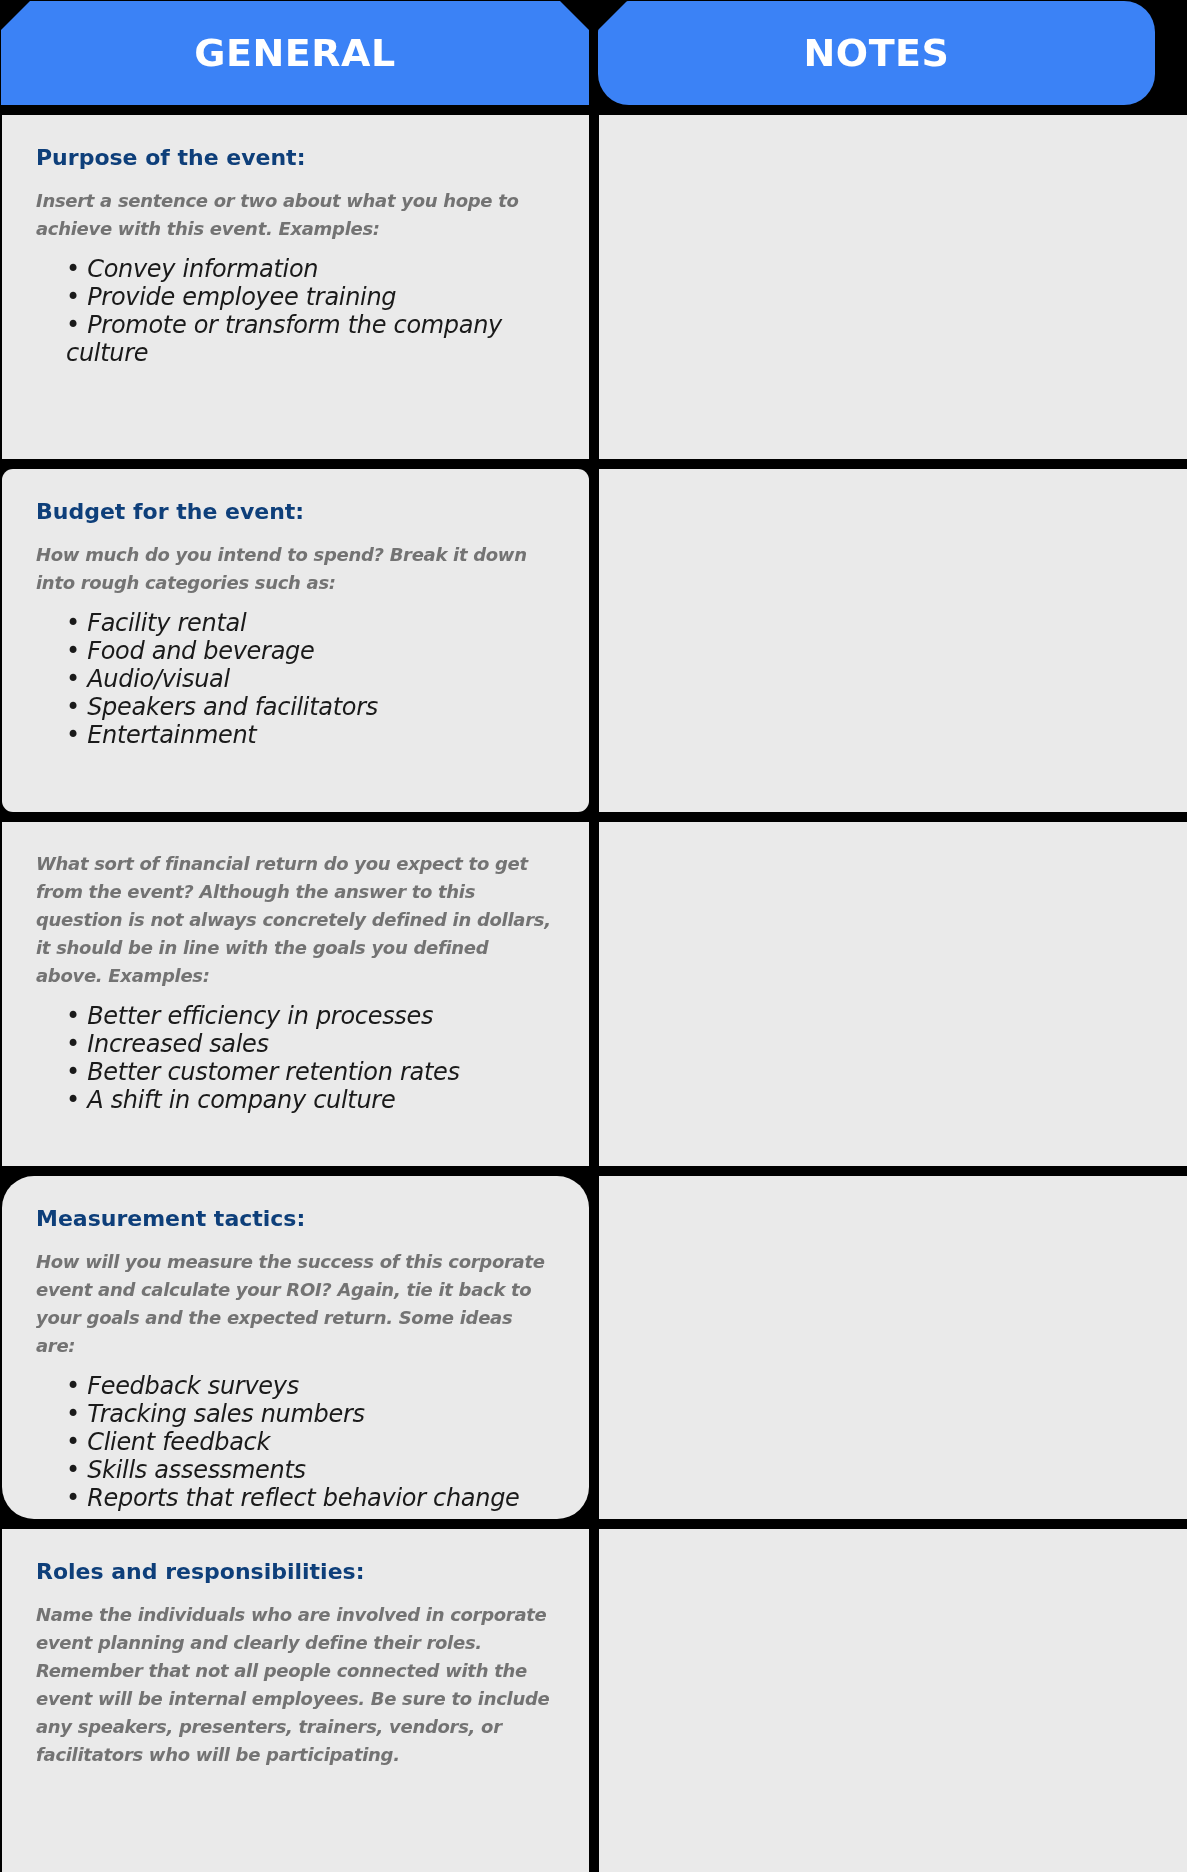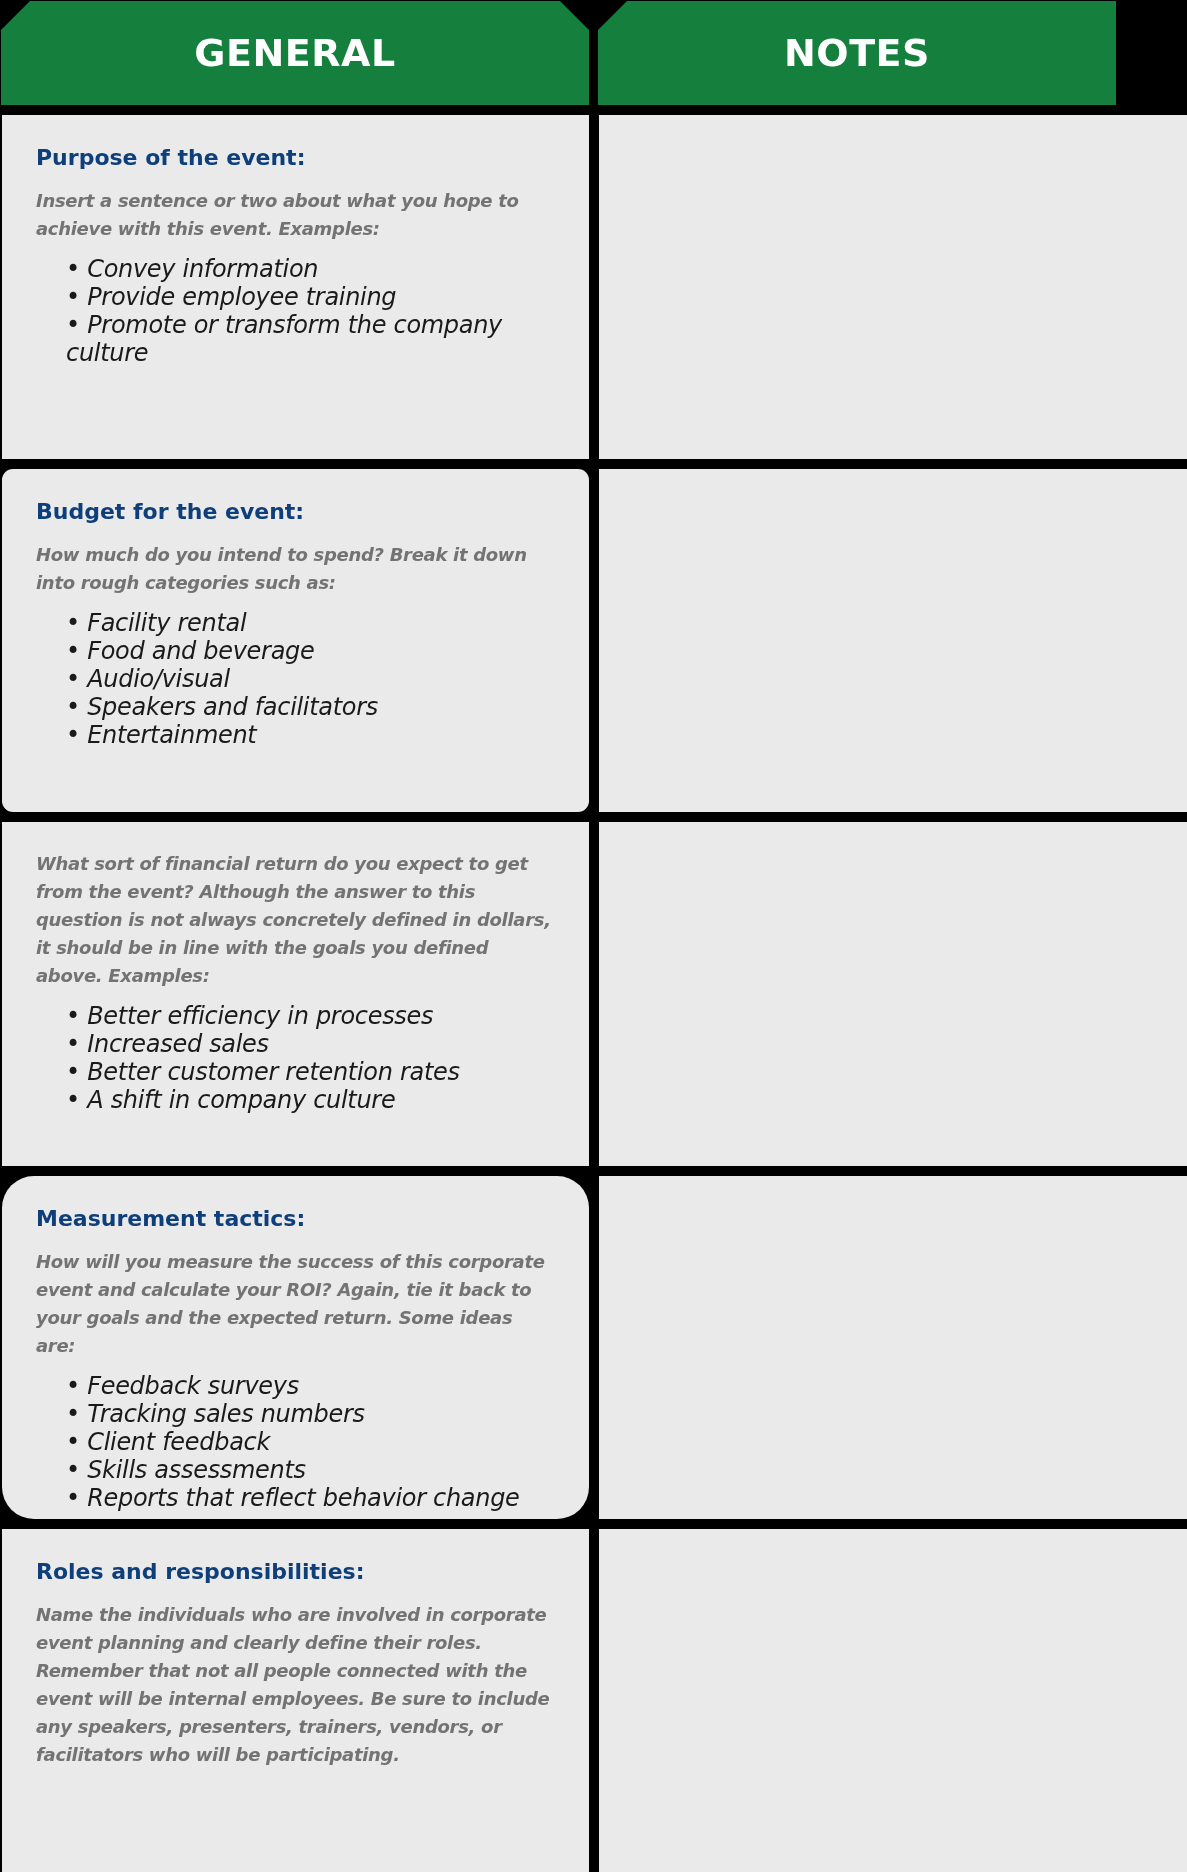--- a/index.html
+++ b/index.html
@@ -1,28 +1,28 @@
 <!DOCTYPE html>
 <html><head>
 <meta charset="utf-8">
 <style>
   html, body { margin: 0; padding: 0; }
   body {
     width: 1187px; height: 1872px; background: #000; position: relative; overflow: hidden;
     font-family: "DejaVu Sans", "Liberation Sans", sans-serif;
   }
   .hdr {
-    position: absolute; top: 1px; height: 104px; background: #15803d;
+    position: absolute; top: 1px; height: 104px; background: #3b82f6;
     display: flex; align-items: center; justify-content: center;
     color: #fff; font-weight: bold; font-size: 38px; letter-spacing: 0.5px;
   }
   .hdr-left { left: 1px; width: 588px;
     clip-path: polygon(0 29px, 29px 0, 559px 0, 588px 29px, 588px 100%, 0 100%); }
-  .hdr-right { left: 598px; width: 518px;
-    clip-path: polygon(0 29px, 29px 0, 560px 0, 589px 29px, 589px 100%, 0 100%); }
+  .hdr-right { left: 598px; width: 557px;
+    clip-path: polygon(0 29px, 29px 0, 560px 0, 589px 29px, 589px 100%, 0 100%); border-radius: 31px; }
   .cell { position: absolute; background: #EAEAEA; box-sizing: border-box; }
   .cell.left { left: 2px; width: 587px; padding: 28px 36px 0 34px; }
   .cell.right { left: 599px; width: 588px; }
   .heading {
     color: #0E3F7A; font-weight: bold; font-size: 22px; margin: 0 0 14px 0; line-height: 30px;
   }
   .desc {
     font-style: italic; color: #737373; font-size: 18px; line-height: 28px; margin: 0 0 12px 0;
     font-family: "DejaVu Sans", sans-serif; letter-spacing: -0.3px; font-weight: bold;
   }

